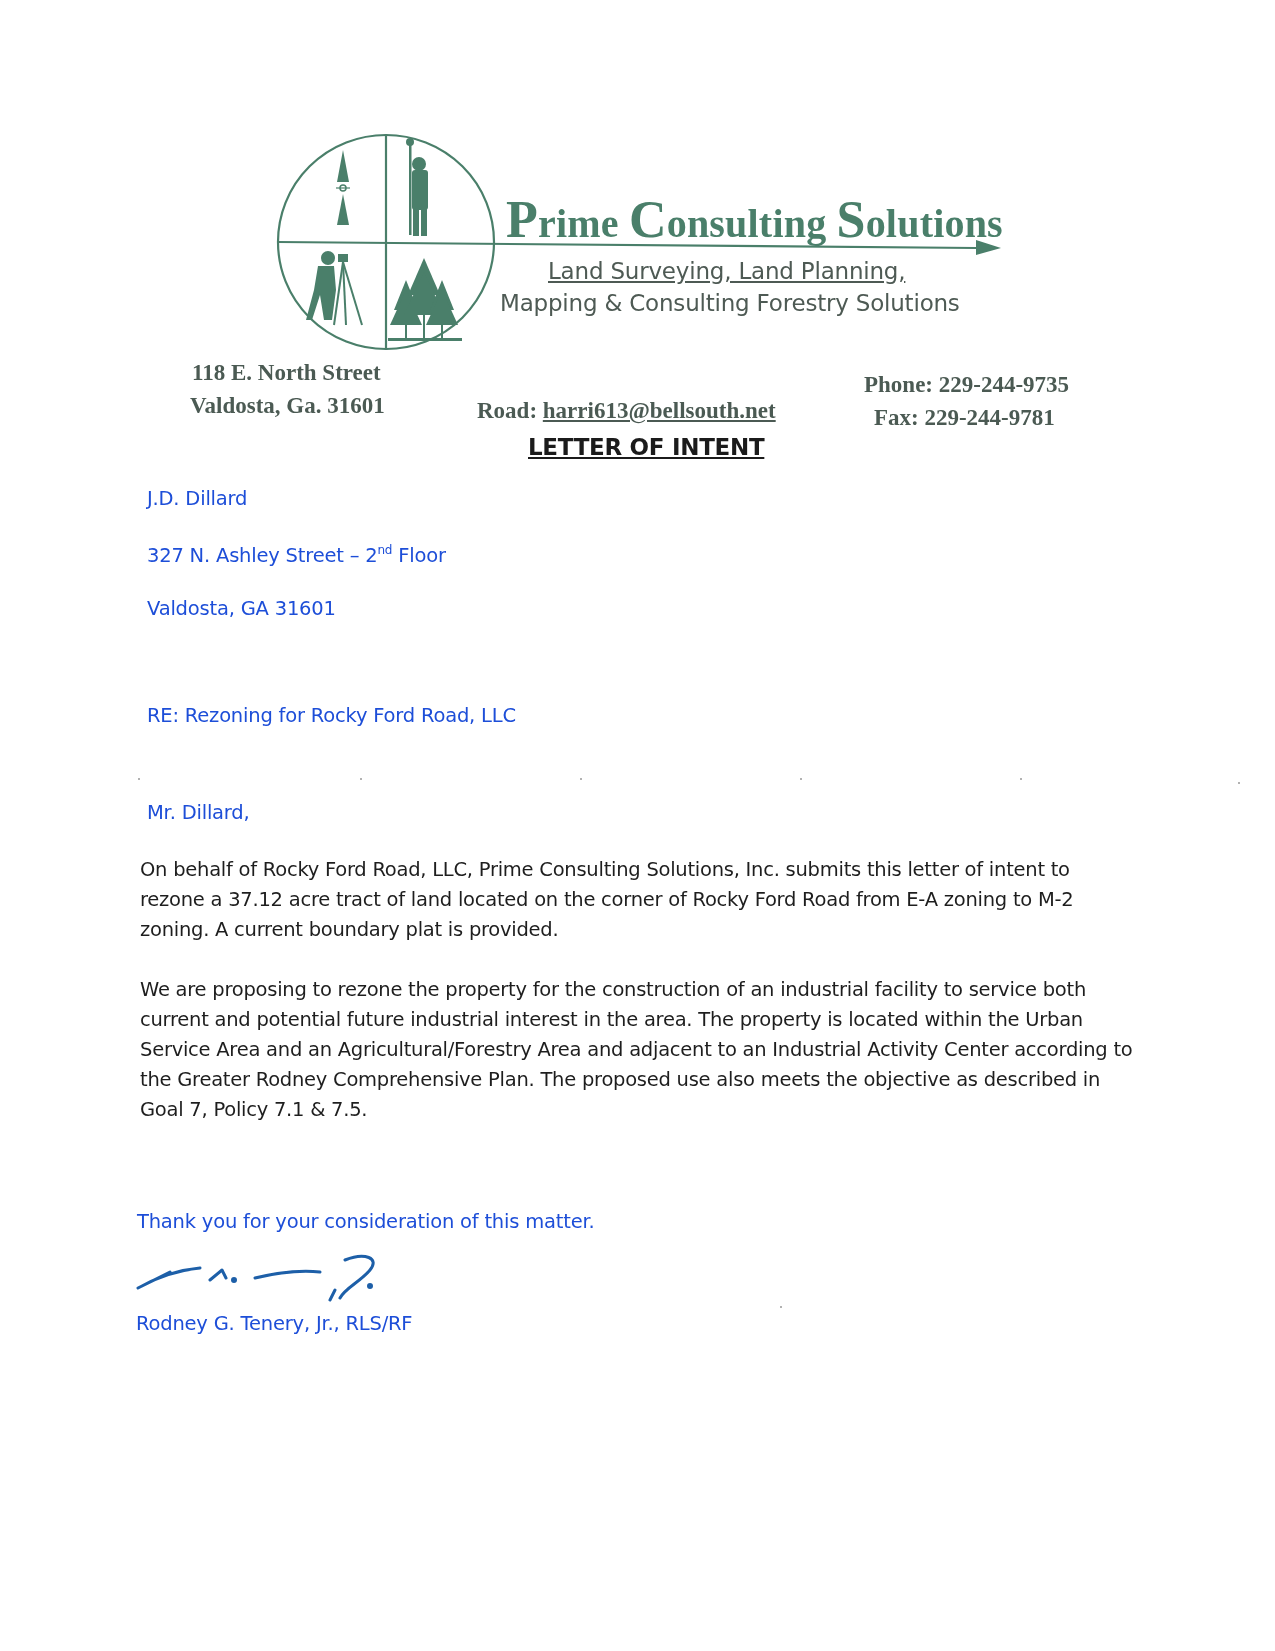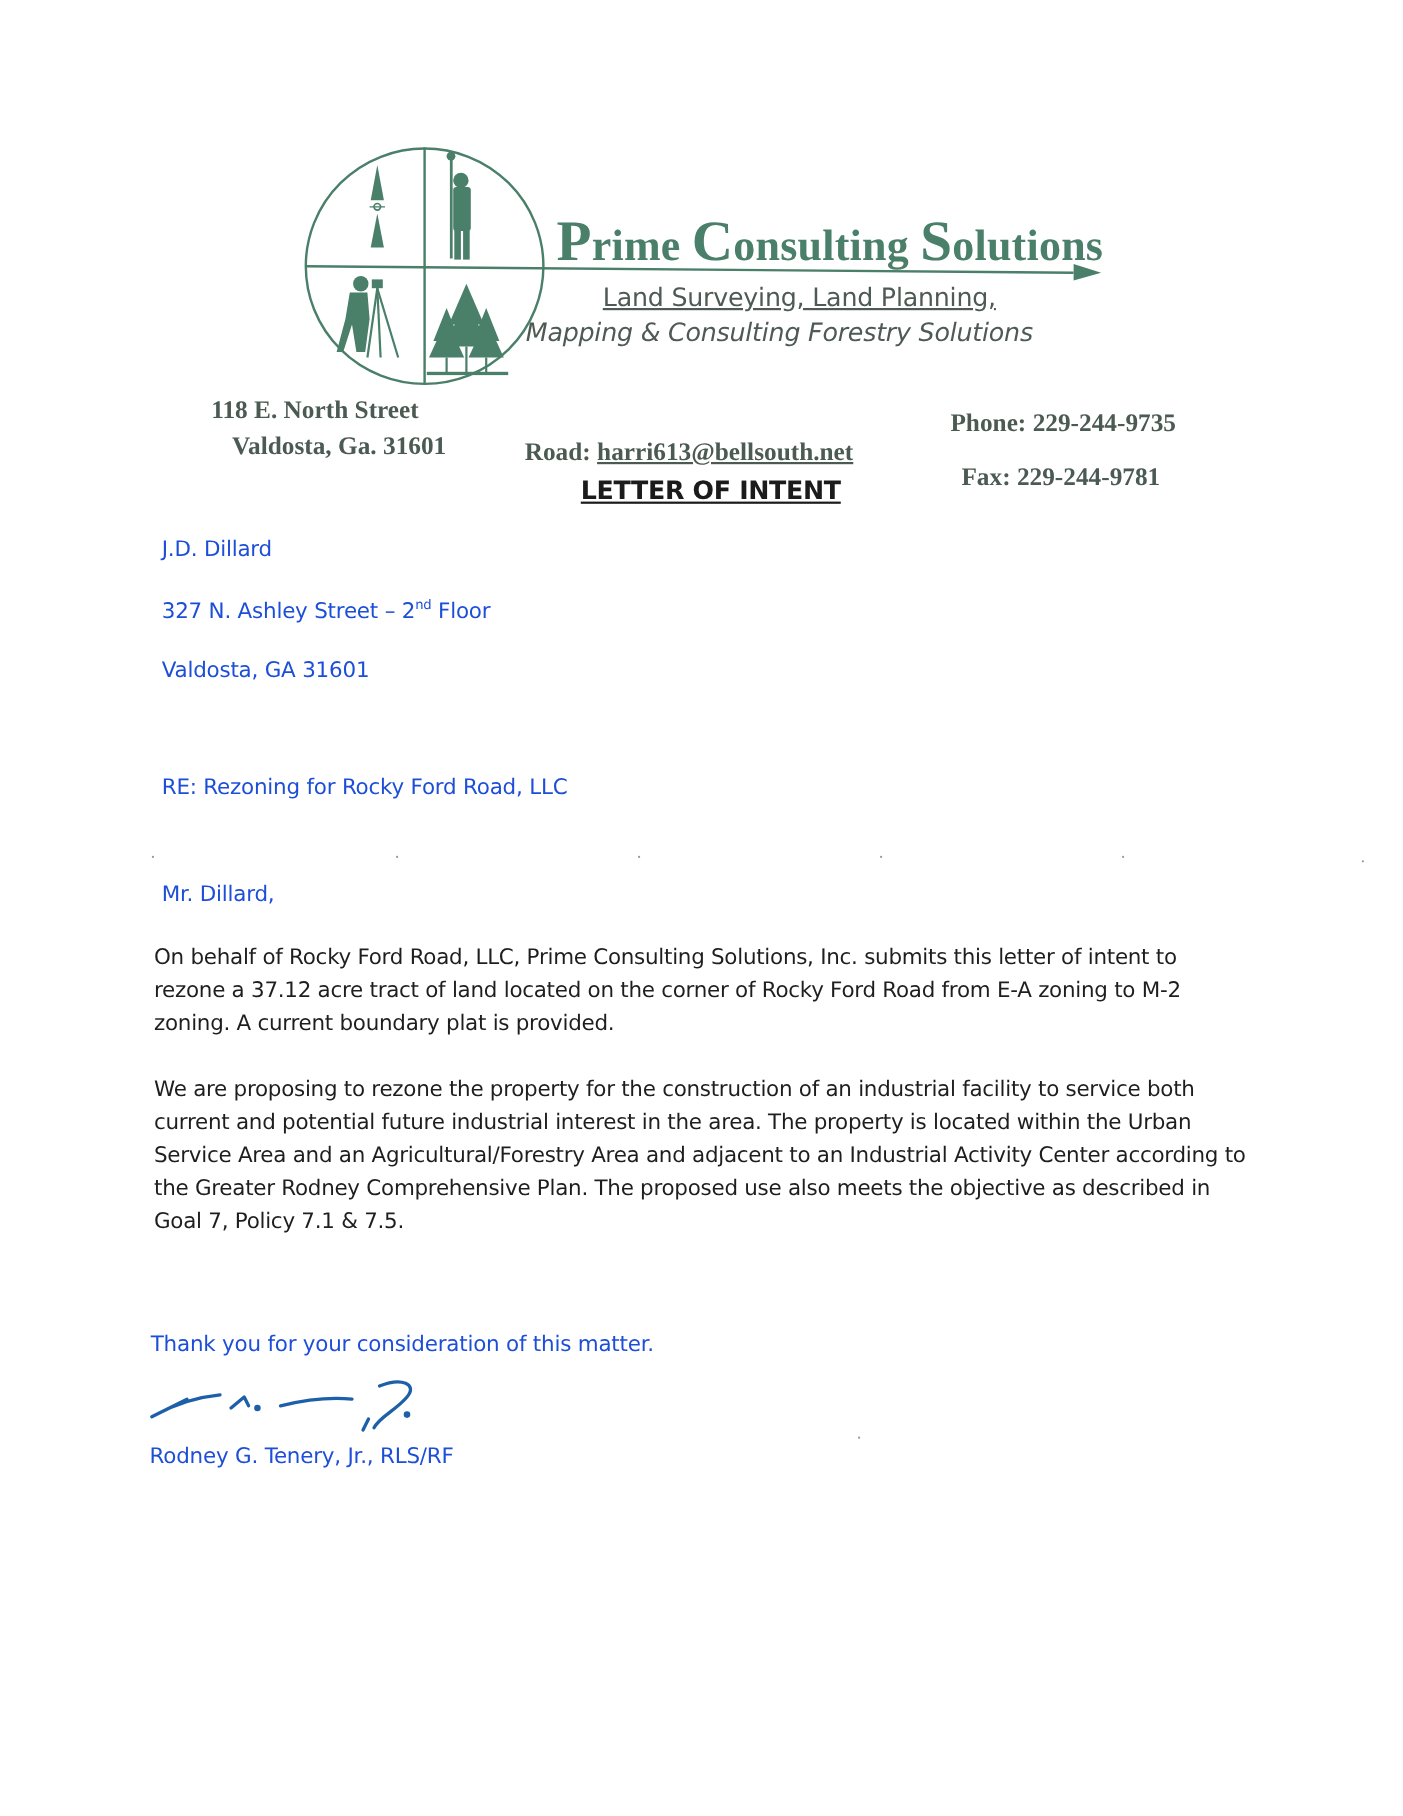--- a/index.html
+++ b/index.html
@@ -66,29 +66,29 @@
     <rect x="165" y="195" width="2" height="14"></rect>
     <rect x="112" y="208" width="74" height="3"></rect>
   </g>
 </svg>
 
 <div class="brand">
   <span class="cap">P</span><span>rime </span><span class="cap">C</span><span>onsulting </span><span class="cap">S</span><span>olutions</span>
 </div>
 
 <div class="tagline" style="left:548px; top:258px;text-decoration:underline;">Land Surveying, Land Planning,</div>
-<div class="tagline" style="left:478px; top:290px;font-style:italic;">Mapping &amp; Consulting Forestry Solutions</div>
+<div class="tagline" style="left:500px; top:290px;">Mapping &amp; Consulting Forestry Solutions</div>
 
 <div class="contact" style="left:192px; top:360px;">118 E. North Street</div>
-<div class="contact" style="left:211px; top:393px;text-align:right;">Valdosta, Ga. 31601</div>
+<div class="contact" style="left:190px; top:393px;text-align:right;">Valdosta, Ga. 31601</div>
 <div class="contact" style="left:477px; top:398px;">
   <span>Road: </span><span class="u">harri613@bellsouth.net</span>
 </div>
 <div class="contact" style="left:864px; top:372px;">Phone: 229-244-9735</div>
-<div class="contact" style="left:874px; top:405px;margin-top:16px;">Fax:  229-244-9781</div>
+<div class="contact" style="left:874px; top:405px;">Fax:  229-244-9781</div>
 
 <div class="title">LETTER OF INTENT</div>
 
 <div class="line" style="top:487px;">J.D. Dillard</div>
 <div class="line" style="top:543px;">
   <span>327 N. Ashley Street – 2</span><sup>nd</sup><span> Floor</span>
 </div>
 <div class="line" style="top:597px;">Valdosta, GA 31601</div>
 
 <div class="line" style="top:704px;">RE: Rezoning for Rocky Ford Road, LLC</div>

